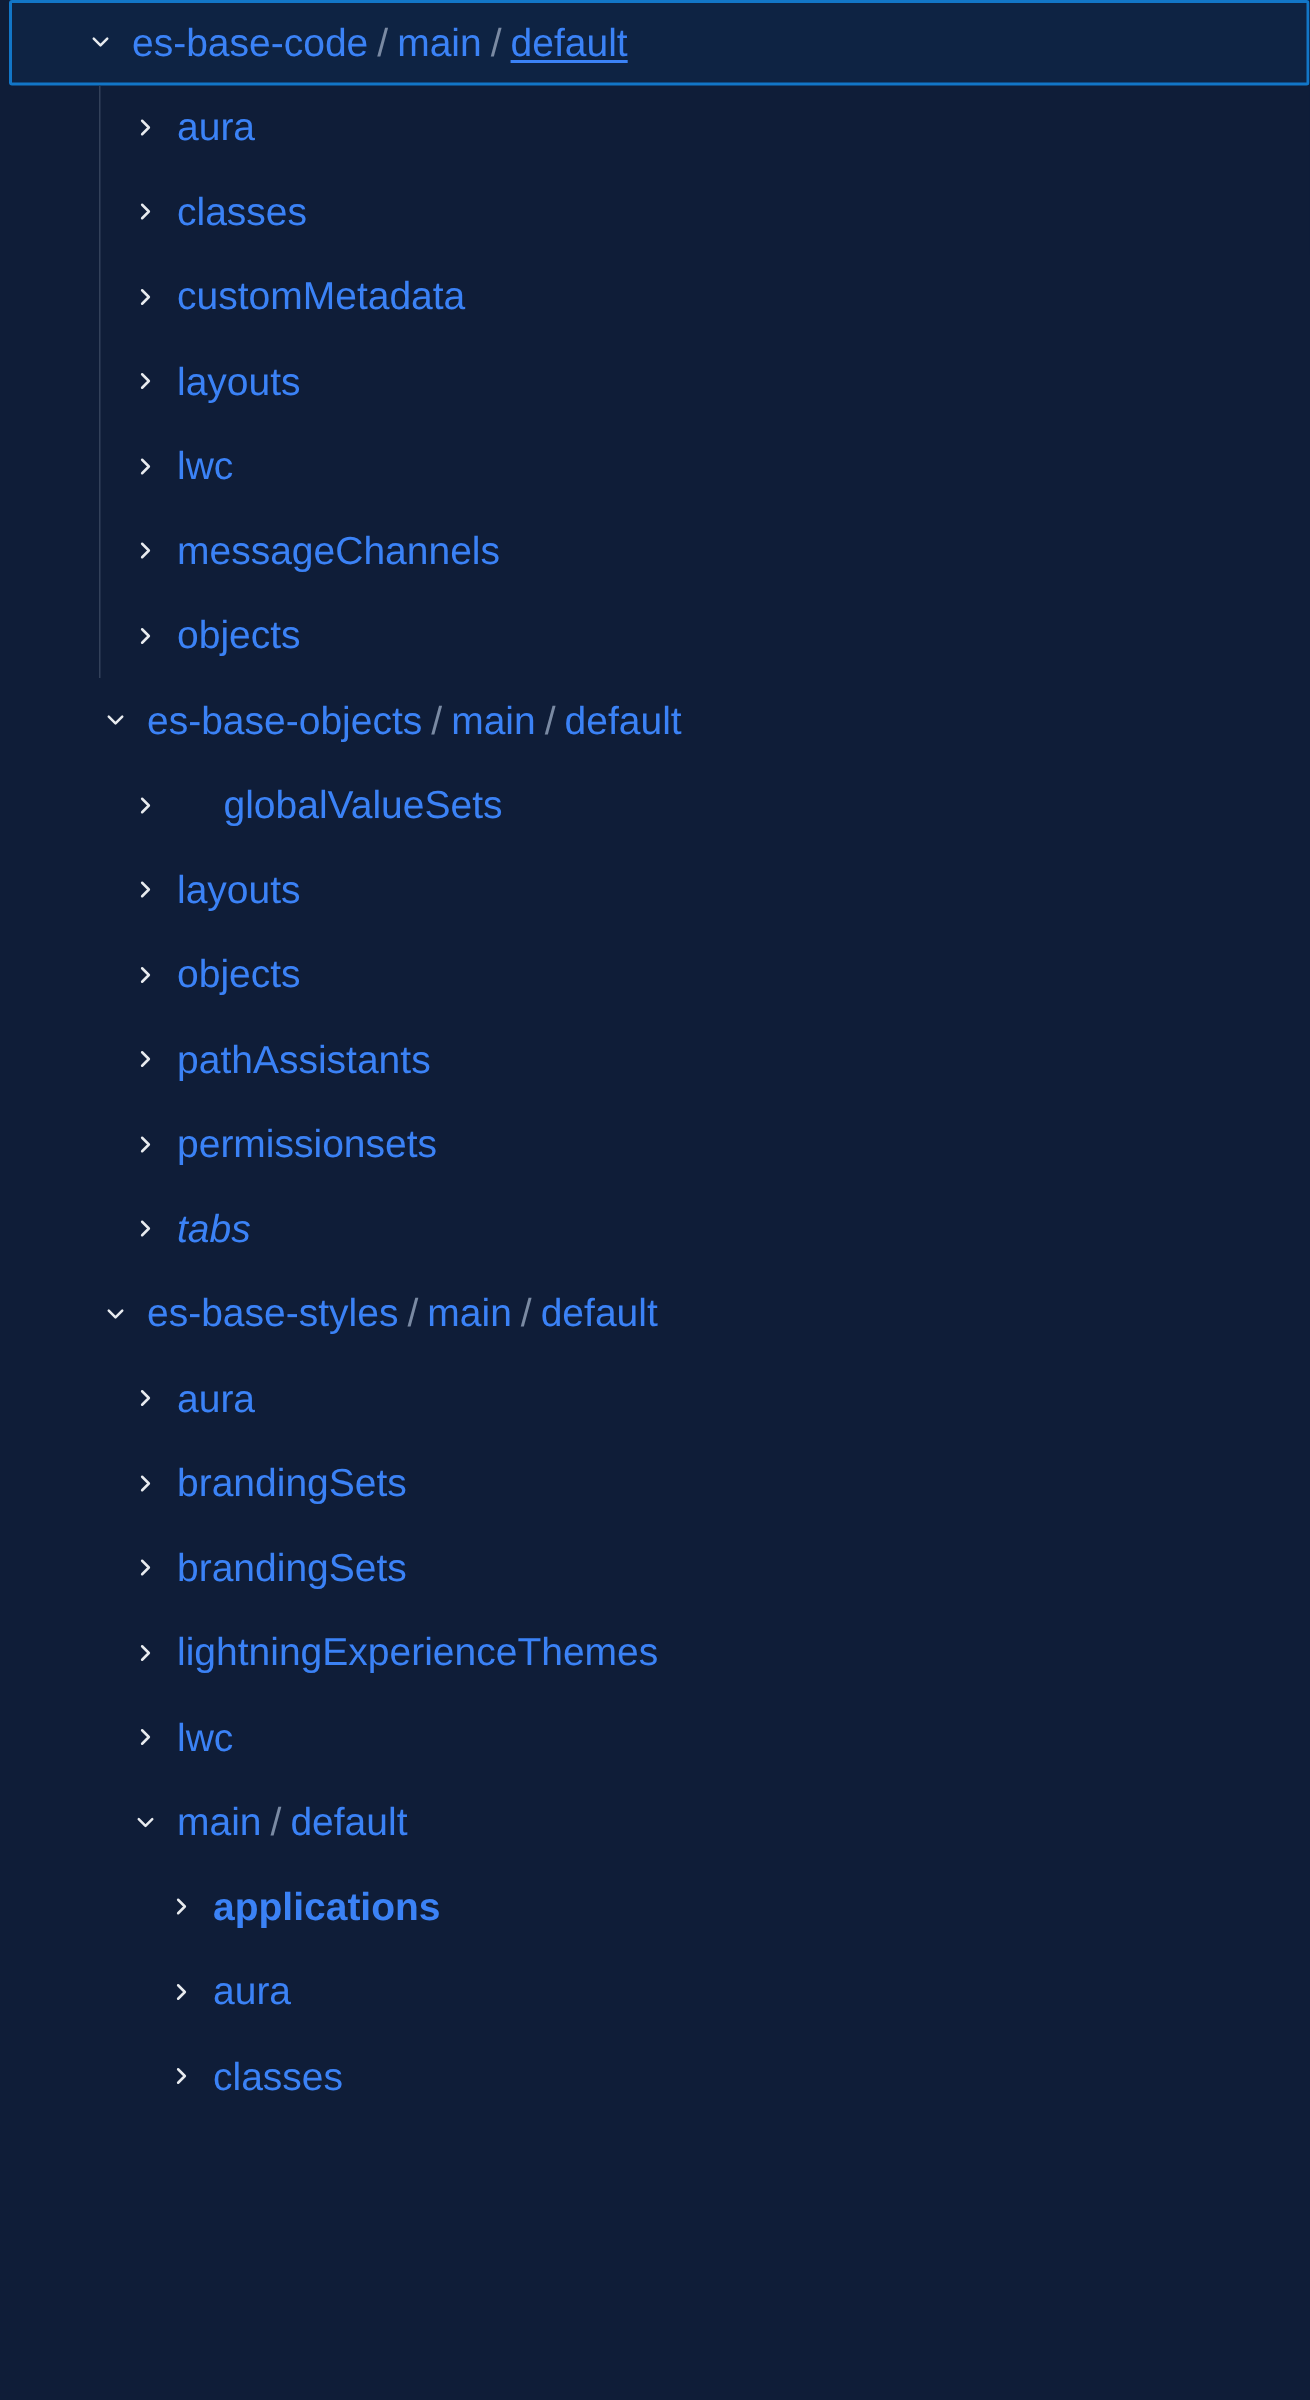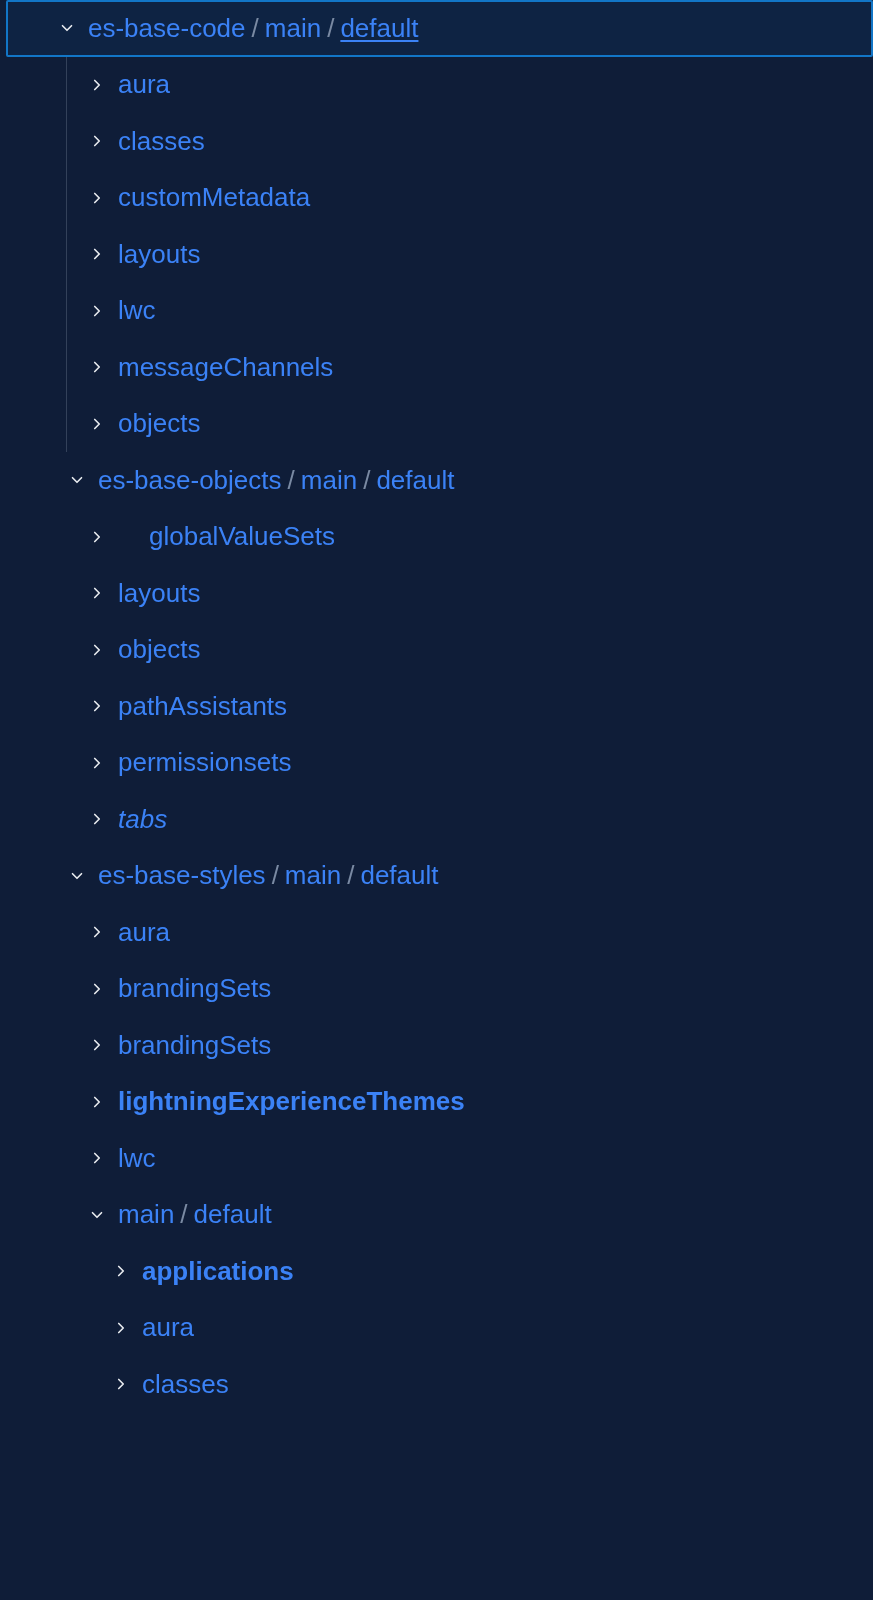--- a/index.html
+++ b/index.html
@@ -260,21 +260,21 @@
     <div class="row" style="padding-left: 78px;">
       <span class="chev">
         <svg viewBox="0 0 24 24">
           <polyline points="9 6 15 12 9 18"></polyline>
         </svg>
       </span>
       <span class="label">
         <span class="seg">brandingSets</span>
       </span>
     </div>
-    <div class="row" style="padding-left: 78px; font-weight: bold;">
+    <div class="row" style="padding-left: 78px;">
       <span class="chev">
         <svg viewBox="0 0 24 24">
           <polyline points="9 6 15 12 9 18"></polyline>
         </svg>
       </span>
       <span class="label">
         <span class="seg">lightningExperienceThemes</span>
       </span>
     </div>
     <div class="row" style="padding-left: 78px;">

